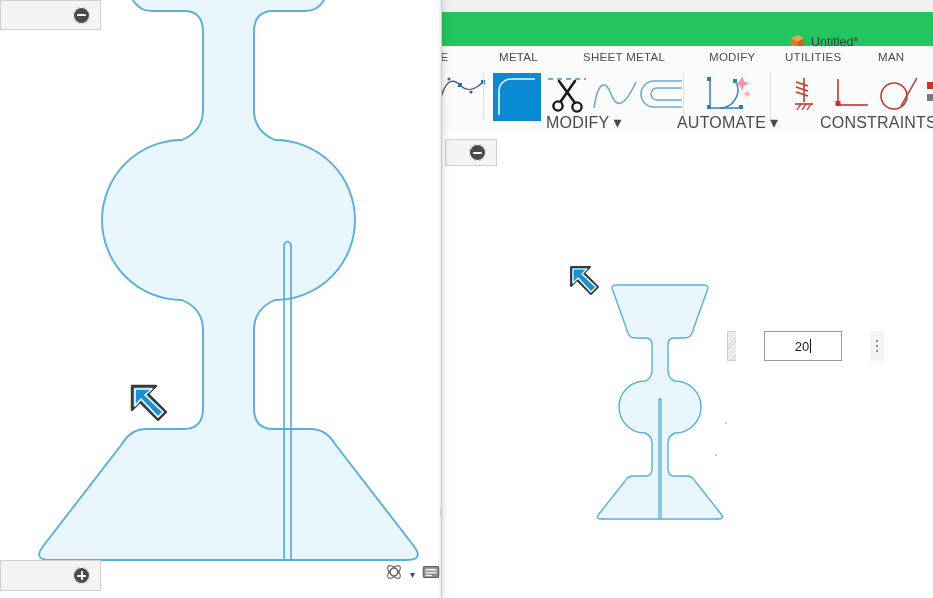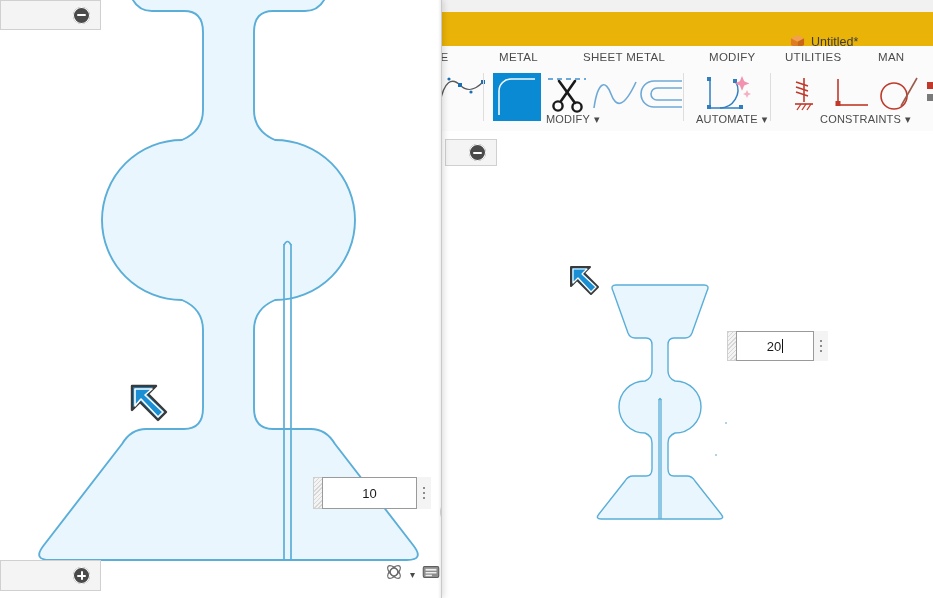--- a/index.html
+++ b/index.html
@@ -17,21 +17,21 @@
     background:#ffffff;
   }
 
   
   .top-strip{
     position:absolute;left:440px;top:0;width:493px;height:12px;
     background:#f1f1f1;border-bottom:1px solid #dcdcdc;
   }
   .title-area{
     position:absolute;left:440px;top:12px;width:493px;height:34px;
-    background:#eab308;
+    background:#22c55e;
   }
   .doc-title{
     position:absolute;left:350px;top:22px;
     display:flex;align-items:center;gap:6px;
     font-size:12.5px;color:#3c3c3c;white-space:nowrap;
   }
   .cube-icon{
     width:15px;height:15px;display:inline-block;position:relative;
   }
 
@@ -44,21 +44,21 @@
     position:absolute;top:0;height:22px;line-height:22px;
     font-size:11.5px;color:#4b4b4b;letter-spacing:.3px;white-space:nowrap;
   }
 
   
   .ribbon-body{
     position:absolute;left:440px;top:68px;width:493px;height:63px;
     background:#fbfbfb;border-bottom:1px solid #d8d8d8;
   }
   .rgroup-label{
-    position:absolute;font-size:11px;color:#4b4b4b;letter-spacing:.2px;
+    position:absolute;font-size:16px;color:#4b4b4b;letter-spacing:.2px;
     white-space:nowrap;
   }
   .rsep{
     position:absolute;top:72px;width:1px;height:52px;background:#dedede;
   }
   .ricon{position:absolute;}
 
   
   .main-canvas{
     position:absolute;left:440px;top:131px;width:493px;height:467px;
@@ -82,21 +82,21 @@
   }
   .circ-btn.plus::after{
     content:"";position:absolute;left:7.5px;top:4px;width:2px;height:9px;
     background:#ffffff;border-radius:1px;
   }
 
   
   .sketch-svg{position:absolute;overflow:visible;}
 
   
-  .dim-box{position:absolute;display:flex;align-items:center;}
+  .dim-box{position:absolute;display:flex;align-items:center;gap:28px;}
   .dim-grip{
     width:9px;height:30px;
     background:repeating-linear-gradient(135deg,#d7d7d7 0 1px,#f4f4f4 1px 3px);
     border:1px solid #cfcfcf;border-right:none;box-sizing:border-box;
   }
   .dim-field{
     border:1px solid #9a9a9a;background:#ffffff;
     height:30px;box-sizing:border-box;
     display:flex;align-items:center;justify-content:center;
     font-size:13px;color:#1a1a1a;position:relative;
@@ -268,21 +268,21 @@
     <div class="ricon" style="left:487px;top:12px;">
       <svg width="12" height="30" viewBox="0 0 12 30">
         <rect x="0" y="2" width="7" height="7" fill="#c0392b"></rect>
         <rect x="0" y="14" width="7" height="7" fill="#7a7a7a"></rect>
       </svg>
     </div>
 
     <div class="rgroup-label" style="left:106px;top:45px;">
       <span>MODIFY</span><span style="margin-left:4px;">▾</span>
     </div>
-    <div class="rgroup-label" style="left:256px;top:45px;">
+    <div class="rgroup-label" style="left:237px;top:45px;">
       <span>AUTOMATE</span><span style="margin-left:4px;">▾</span>
     </div>
     <div class="rgroup-label" style="left:380px;top:45px;">
       <span>CONSTRAINTS</span><span style="margin-left:4px;">▾</span>
     </div>
   </div>
 
   <div class="main-canvas">
 
     <div class="pill mag-top-pill" style="position:absolute;left:5px;top:8px;width:52px;height:27px;">
@@ -429,31 +429,20 @@
   </svg>
 
   <div class="pill mag-top-pill">
     <span class="circ-btn"></span>
   </div>
 
   <div class="pill mag-bot-pill">
     <span class="circ-btn plus"></span>
   </div>
 
-  <div class="dim-box" style="left:313px;top:477px;">
-    <span class="dim-grip" style="height:32px;"></span>
-    <span class="dim-field" style="width:95px;height:32px;">
-      <span>10</span>
-    </span>
-    <span class="dim-dots" style="height:32px;">
-      <i></i>
-        <i></i>
-        <i></i>
-    </span>
-  </div>
 
   <div class="compass" style="left:440px;top:500px;"></div>
 
   <div class="navbar-mini" style="left:384px;top:562px;">
     <span>
       <svg width="20" height="20" viewBox="0 0 22 22">
         <circle cx="11" cy="11" r="4.2" fill="none" stroke="#6b6b6b" stroke-width="1.5"></circle>
         <ellipse cx="11" cy="11" rx="9" ry="4.2" fill="none" stroke="#6b6b6b" stroke-width="1.3" transform="rotate(45 11 11)"></ellipse>
         <ellipse cx="11" cy="11" rx="9" ry="4.2" fill="none" stroke="#6b6b6b" stroke-width="1.3" transform="rotate(-45 11 11)"></ellipse>
       </svg>

